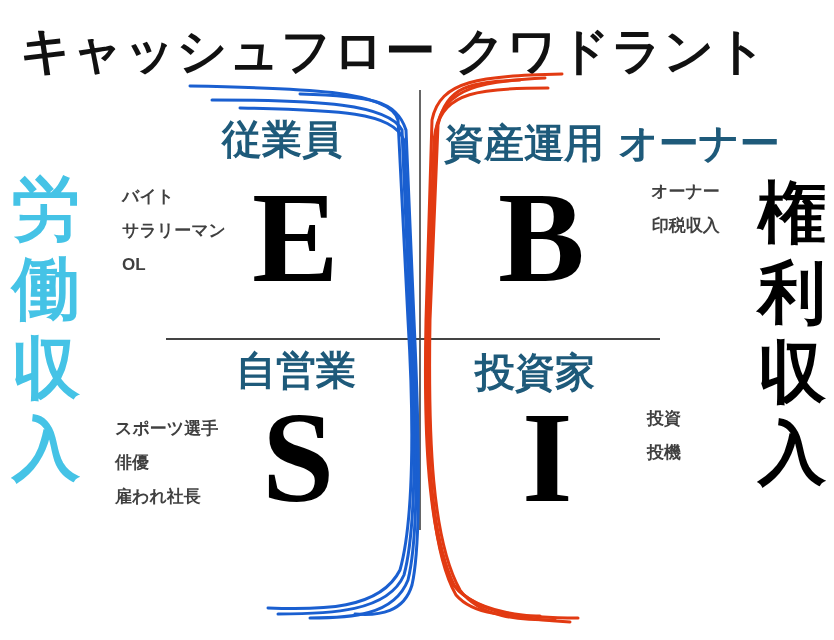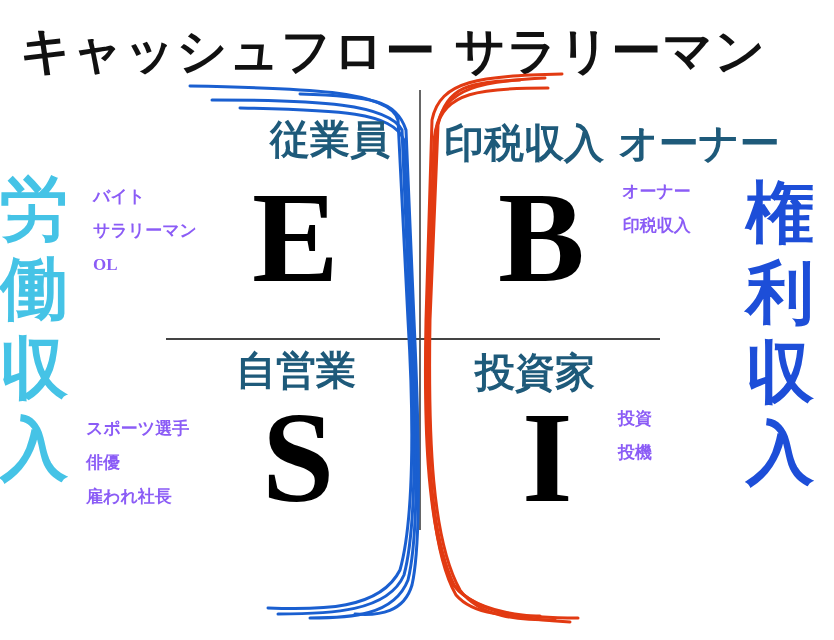--- a/index.html
+++ b/index.html
@@ -1,30 +1,30 @@
 <!DOCTYPE html>
 <html><head>
   <meta charset="utf-8">
   <style>
     html, body { margin: 0; padding: 0; background: #ffffff; }
     body { width: 834px; height: 640px; position: relative; overflow: hidden; font-family: "DejaVu Serif", serif; }
     .abs { position: absolute; }
     .title { left: 20px; top: 18px; font-size: 50px; font-weight: bold; color: #111; letter-spacing: 1px; white-space: nowrap; font-family: "DejaVu Serif", serif; }
     .q-label { font-size: 40px; font-weight: bold; color: #1e5a7a; white-space: nowrap; font-family: "DejaVu Serif", serif; }
     .big-letter { font-size: 130px; font-weight: bold; color: #000; line-height: 1; font-family: "Liberation Serif", serif; }
-    .examples { font-size: 17px; font-weight: bold; color: #8b5cf6; line-height: 34px; white-space: nowrap; font-family: Liberation Serif, serif; }
-    .vert { font-size: 68px; font-weight: bold; line-height: 80px; width: 80px; text-align: left; font-family: "DejaVu Serif", serif; }
+    .examples { font-size: 17px; font-weight: bold; color: #404040; line-height: 34px; white-space: nowrap; font-family: Liberation Sans, sans-serif; margin-left: 29px; }
+    .vert { font-size: 68px; font-weight: bold; line-height: 80px; width: 80px; text-align: right; font-family: "DejaVu Serif", serif; }
     .hline { left: 166px; top: 338px; width: 494px; height: 2px; background: #444; }
     .vline { left: 419px; top: 90px; width: 2px; height: 440px; background: #666; }
     svg.flows { position: absolute; left: 0; top: 0; }
   </style>
 </head>
 <body>
 
-<div class="abs title">キャッシュフロー サラリーマン</div>
+<div class="abs title">キャッシュフロー クワドラント</div>
 
 <div class="abs vline"></div>
 <div class="abs hline"></div>
 
 <svg class="flows" width="834" height="640" viewBox="0 0 834 640">
   <g fill="none" stroke="#1a5fd0" stroke-width="3" stroke-linecap="round">
     <path d="M190 86 C 300 88, 390 90, 398 120 L 408 320 C 414 420, 414 520, 400 570 C 380 610, 320 610, 268 608"></path>
     <path d="M212 100 C 320 100, 388 104, 402 130 L 410 320 C 416 430, 416 530, 404 575 C 388 612, 330 614, 278 614"></path>
     <path d="M240 108 C 340 110, 392 112, 404 140 L 412 320 C 418 440, 418 540, 408 580 C 394 616, 350 618, 310 618"></path>
     <path d="M300 94 C 370 96, 396 100, 406 130 L 414 320 C 420 450, 420 550, 412 585 C 404 612, 380 616, 355 614"></path>
@@ -34,33 +34,33 @@
     <path d="M548 88 C 480 88, 444 92, 436 130 L 428 320 C 426 430, 428 530, 454 585 C 476 614, 530 620, 570 622"></path>
     <path d="M520 80 C 470 82, 446 86, 438 125 L 430 320 C 428 440, 432 540, 460 590 C 480 618, 520 620, 555 620"></path>
     <path d="M545 78 C 470 82, 440 90, 434 140 L 427 330 C 426 450, 430 550, 456 595 C 474 616, 510 616, 540 616"></path>
   </g>
 </svg>
 
 <div class="abs vert" style="left:0px; top:168px; color:#45c3e6;">
   <span>労働収入</span>
 </div>
 
-<div class="abs vert" style="left:746px; top:172px; color:#1d4ed8;">
+<div class="abs vert" style="left:746px; top:172px; color:#000000;">
   <span>権利収入</span>
 </div>
 
-<div class="abs q-label" style="left:222px; top:112px;margin-left:48px;">従業員</div>
+<div class="abs q-label" style="left:222px; top:112px;">従業員</div>
 <div class="abs big-letter" style="left:252px; top:172px;">E</div>
 <div class="abs examples" style="left:93px; top:180px;">
   <div>バイト</div>
   <div>サラリーマン</div>
   <div>OL</div>
 </div>
 
-<div class="abs q-label" style="left:444px; top:116px;">印税収入 オーナー</div>
+<div class="abs q-label" style="left:444px; top:116px;">資産運用 オーナー</div>
 <div class="abs big-letter" style="left:498px; top:172px;">B</div>
 <div class="abs examples" style="left:622px; top:175px;text-align:right;">
   <div>オーナー</div>
   <div>印税収入</div>
 </div>
 
 <div class="abs q-label" style="left:236px; top:343px;text-align:center;">自営業</div>
 <div class="abs big-letter" style="left:262px; top:392px;">S</div>
 <div class="abs examples" style="left:86px; top:412px;">
   <div>スポーツ選手</div>

